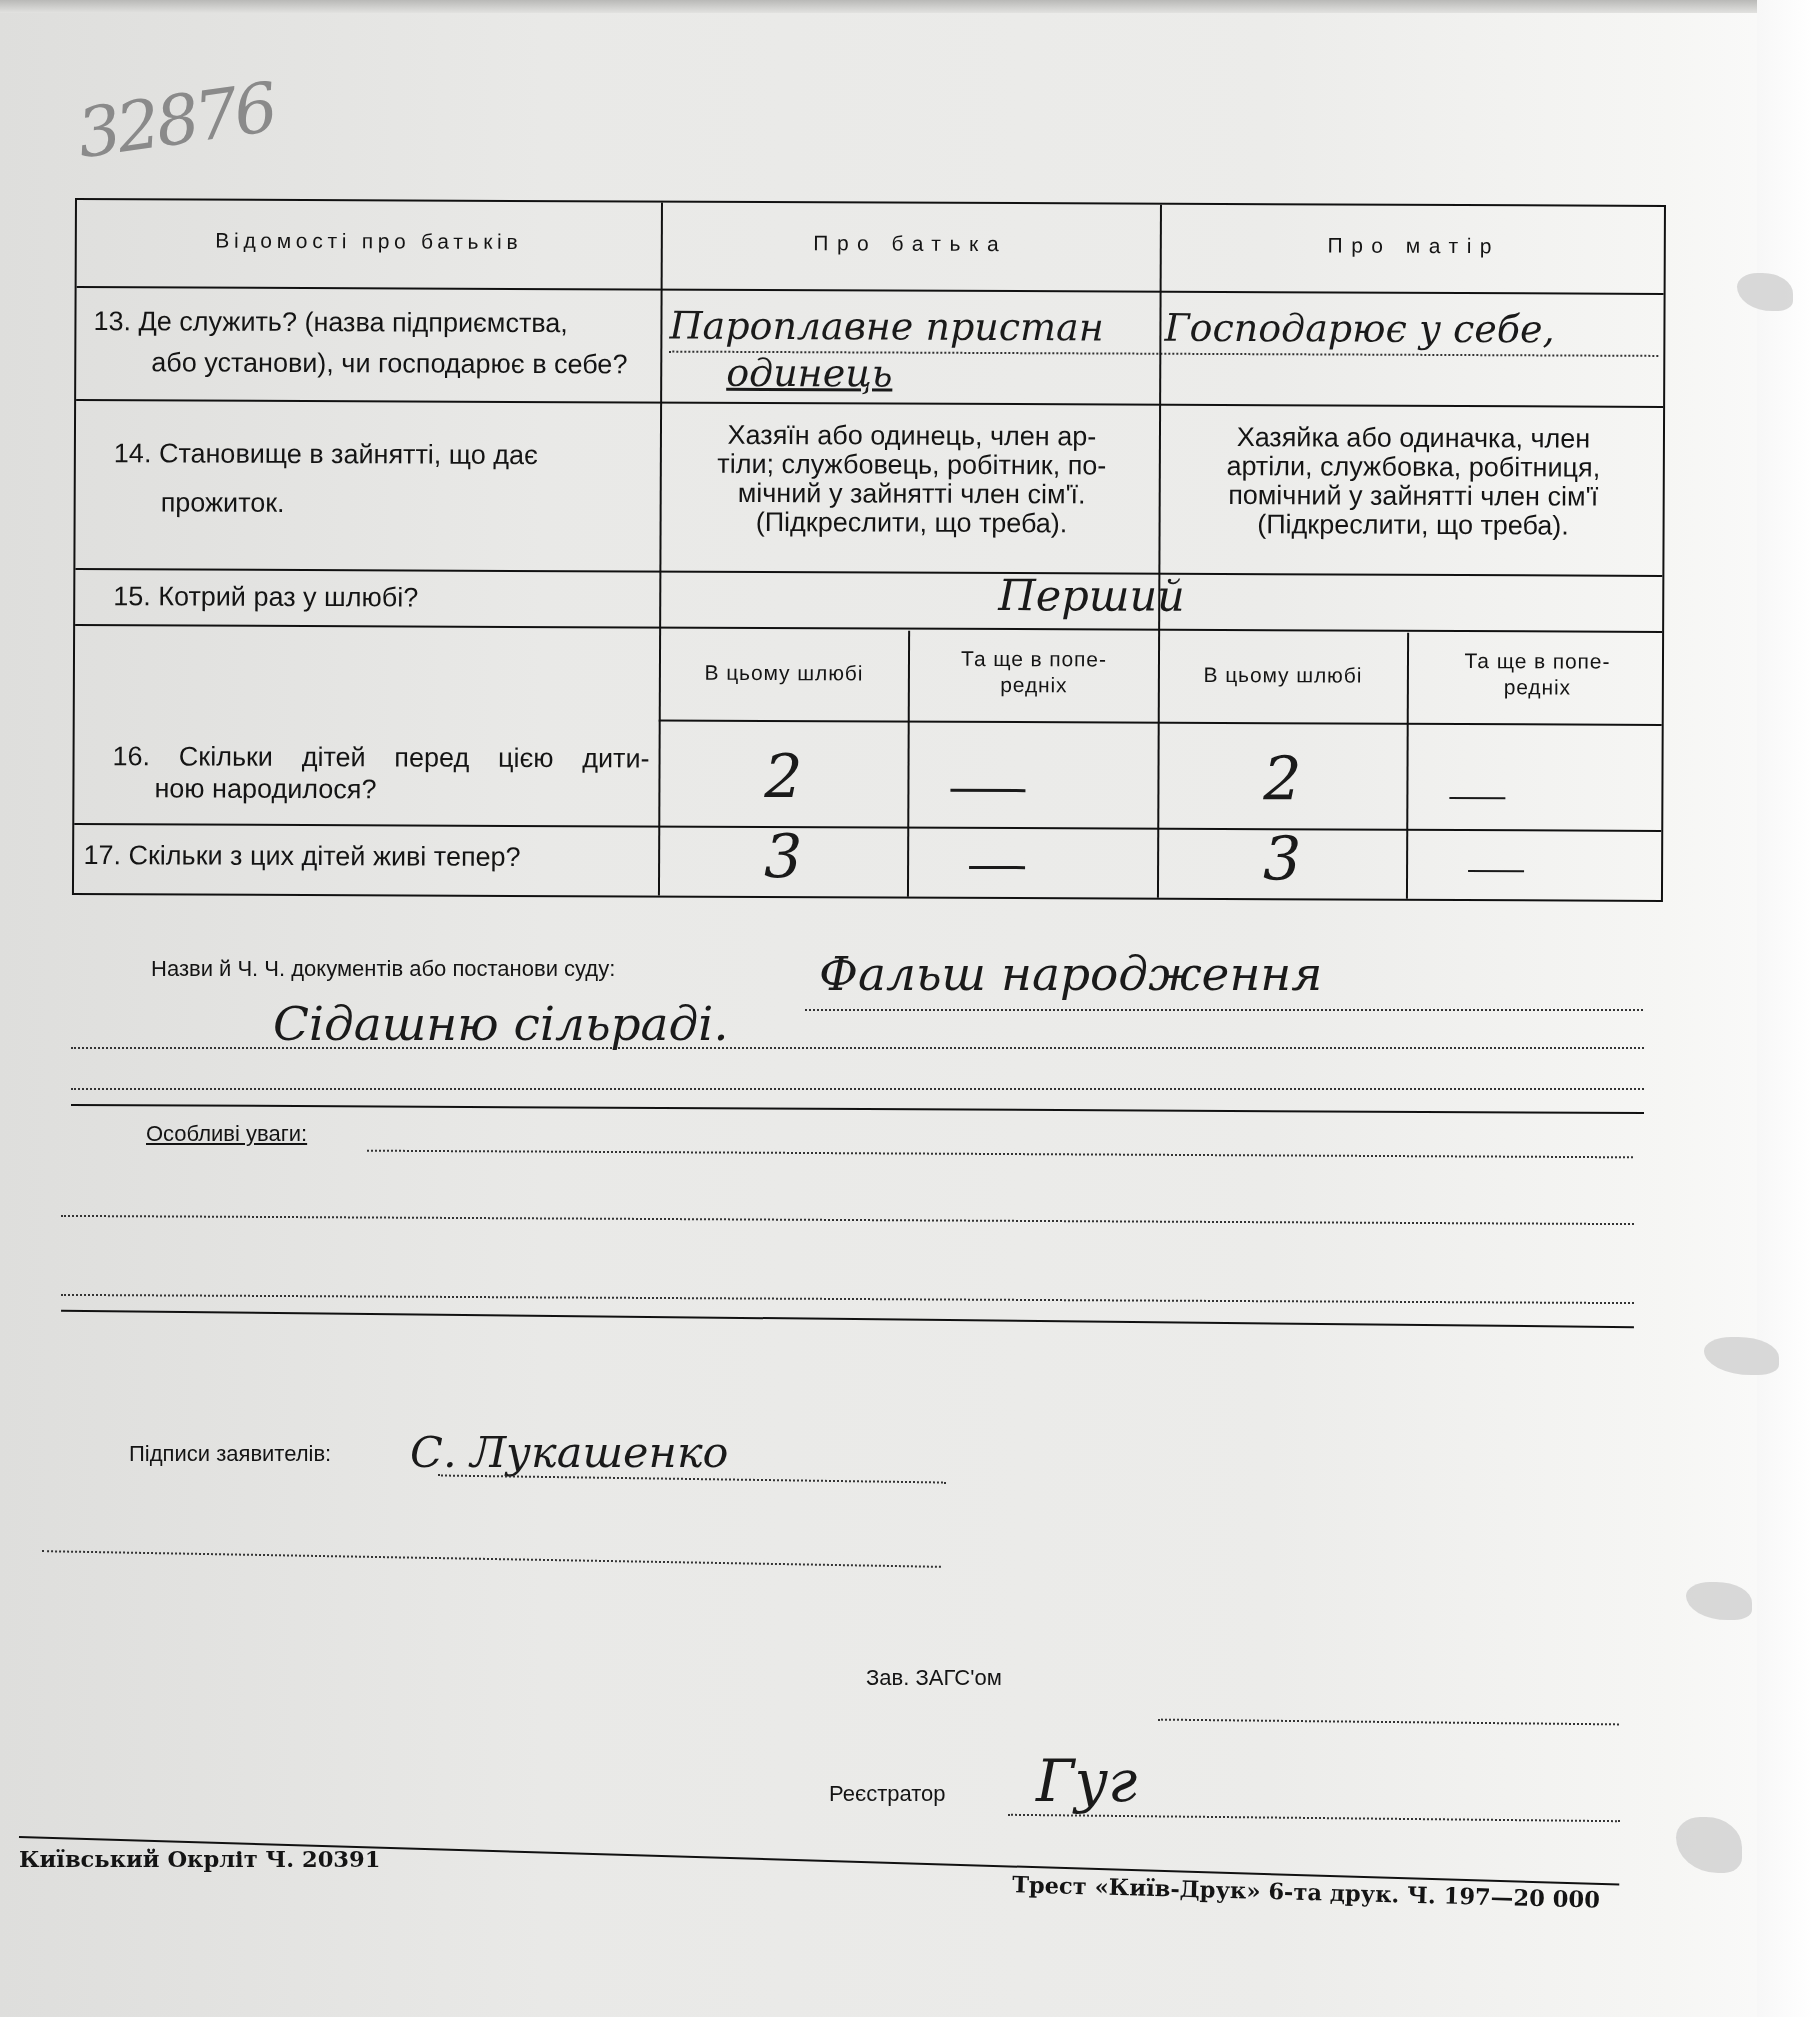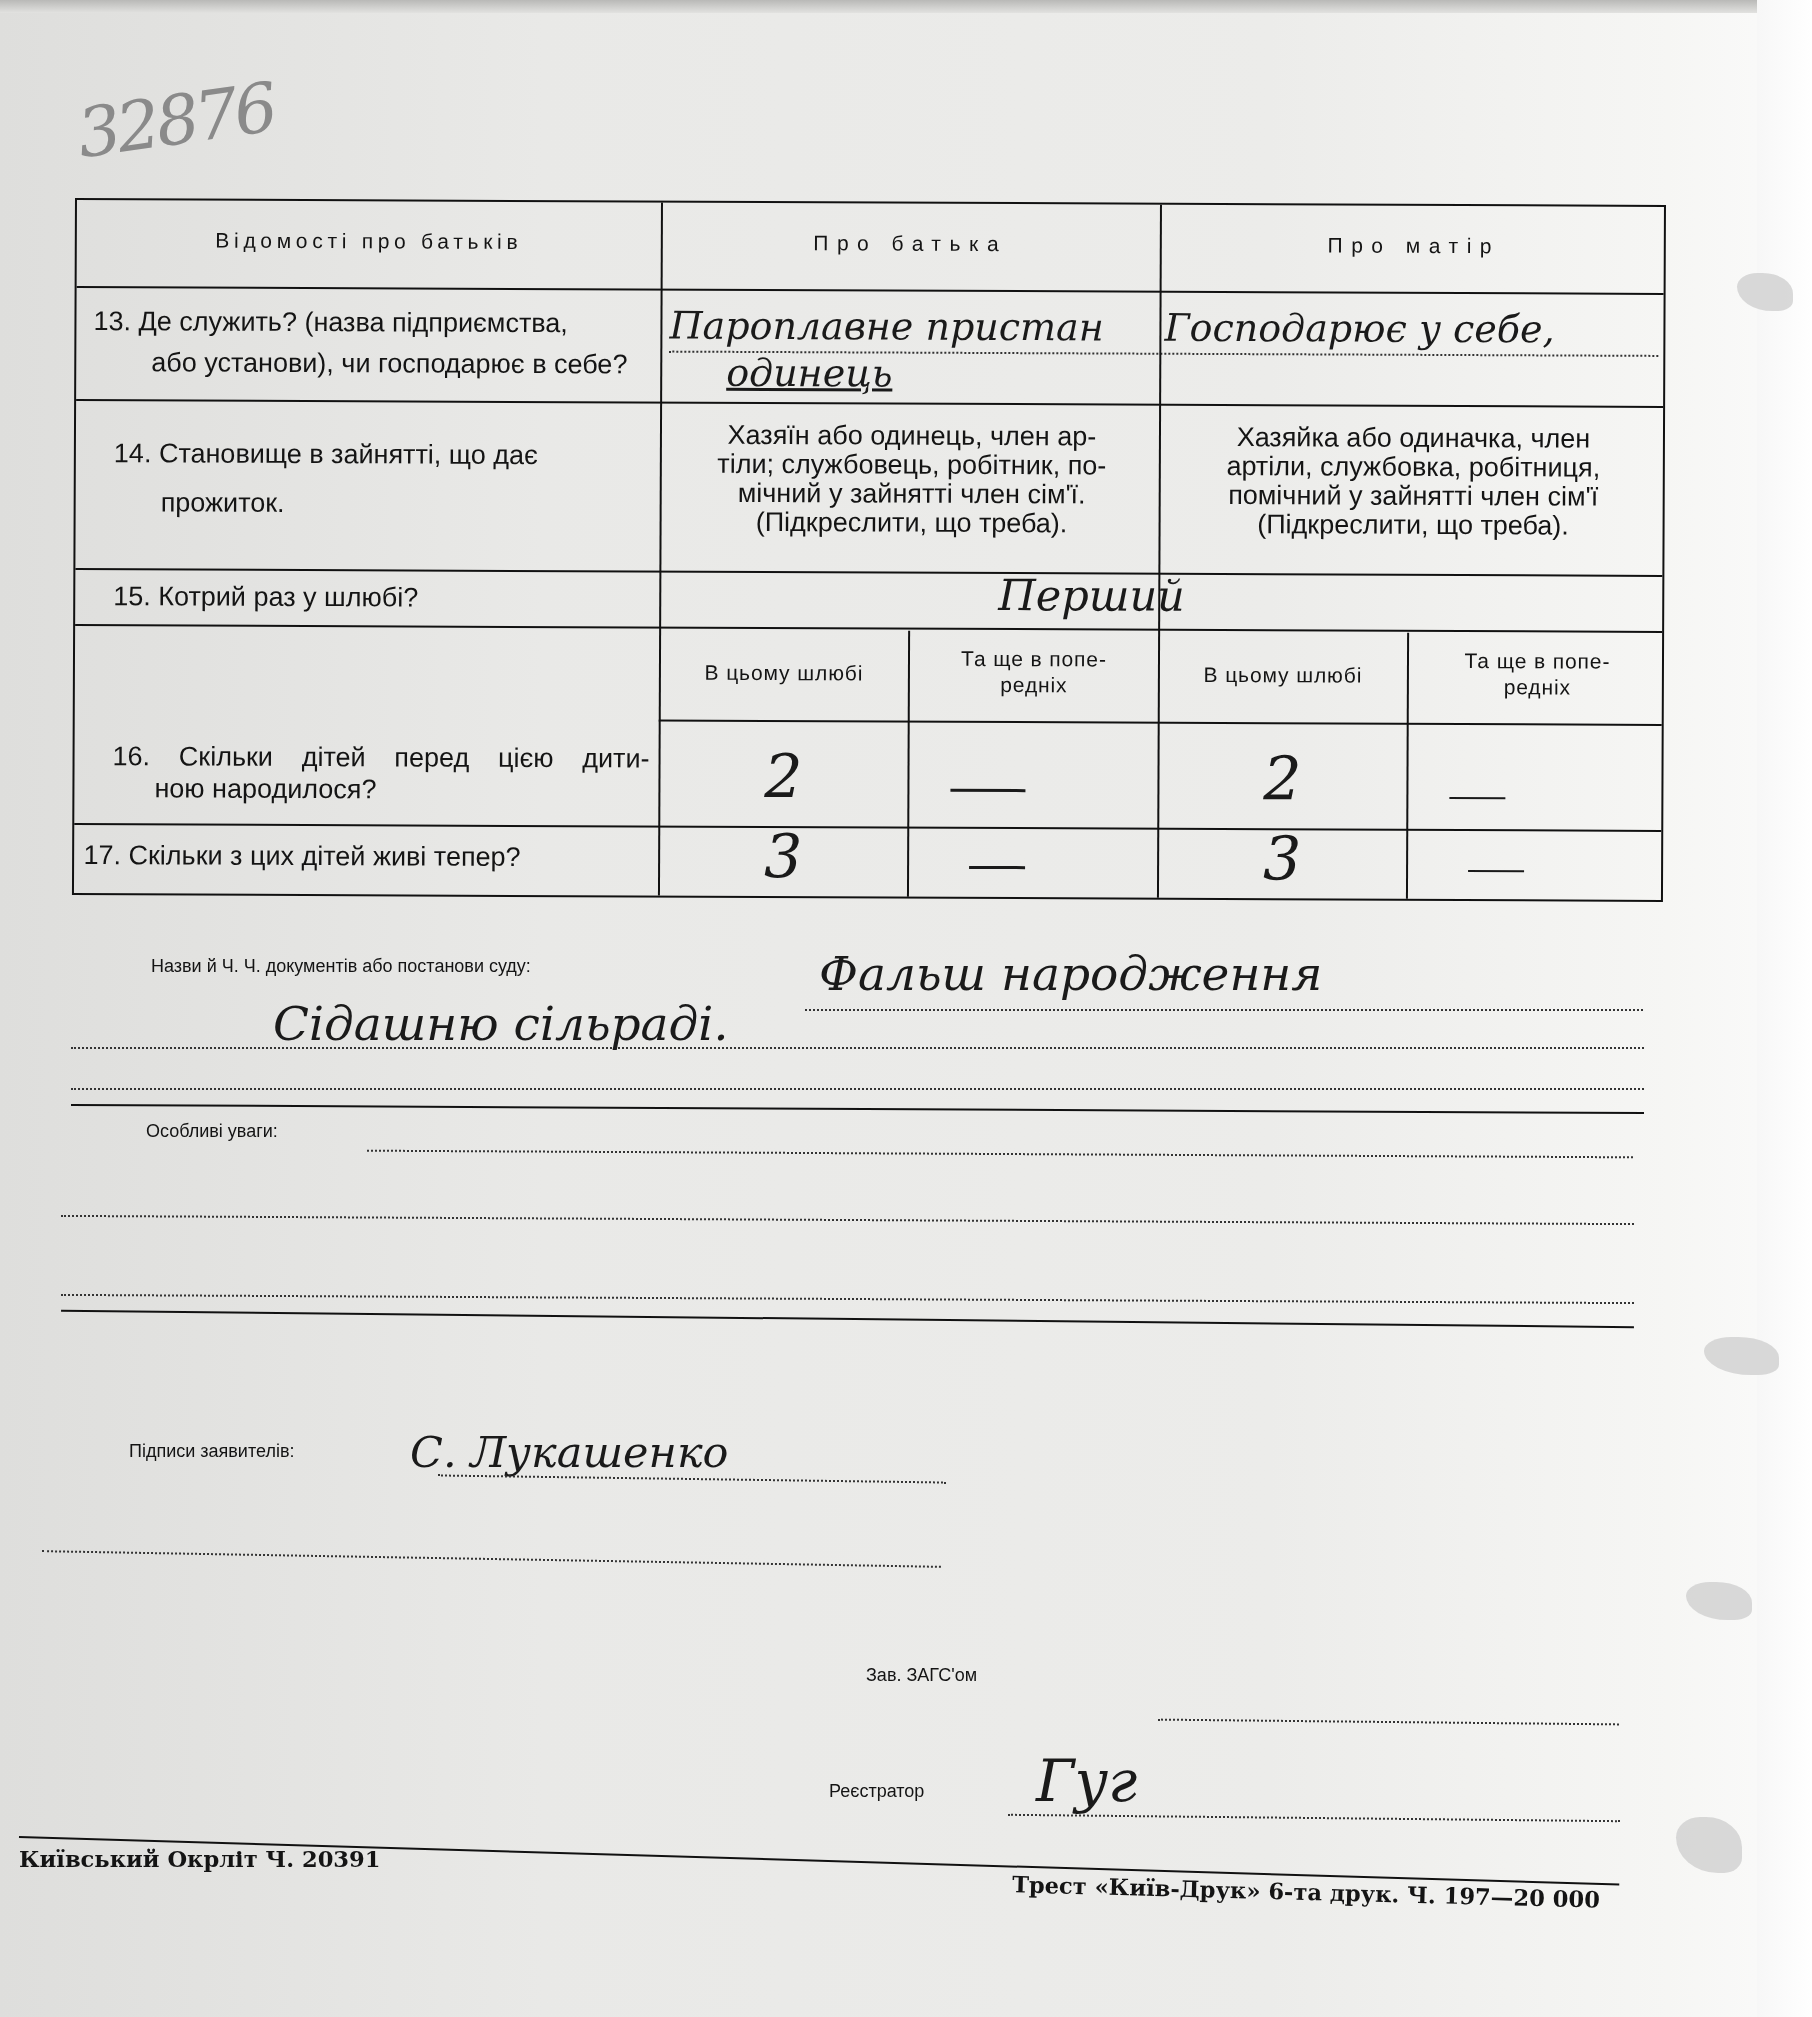--- a/index.html
+++ b/index.html
@@ -35,21 +35,21 @@
   .vline { position:absolute; top:0; bottom:0; border-left:2.8px double #111; }
   .cell { position:absolute; box-sizing:border-box; }
   .hdr { font-size:21px; letter-spacing:4.7px; text-align:center; }
   .q { font-size:27px; line-height:41px; }
   .opt { font-size:27px; line-height:29px; text-align:justify; text-align-last:center; }
   .sub { font-size:21px; line-height:26px; text-align:center; letter-spacing:0.9px; }
   .num { font-size:60px; text-align:center; }
   .dash { position:absolute; height:2.8px; background:#1a1a1a; }
   .dotline { position:absolute; border-bottom:2.8px dotted #333; height:0; }
   .solidline { position:absolute; height:0; border-bottom:2.8px solid #111; }
-  .label { position:absolute; font-size:18px; white-space:nowrap; }
+  .label { position:absolute; font-size:22px; white-space:nowrap; }
   .footer { position:absolute; font-family:"DejaVu Serif", serif; font-weight:bold; font-size:22.6px; white-space:nowrap; }
   .tear { position:absolute; background:#cfcfcf; border-radius:40% 60% 30% 70%; opacity:.8; }
 </style>
 </head>
 <body>
 
 <div class="page">
   <div class="topshadow"></div>
   <div class="rightedge"></div>
   <div class="tear" style="left:1737px;top:273px;width:56px;height:38px;"></div>
@@ -141,21 +141,21 @@
   </div>
 
   <div class="label print" style="left:151px;top:956px;">Назви й Ч. Ч. документів або постанови суду:</div>
   <div class="dotline" style="left:805px;width:838px;top:1009px;"></div>
   <div class="hand" style="position:absolute;left:819px;top:946px;font-size:47px;">Фальш народження</div>
   <div class="dotline" style="left:71px;width:1573px;top:1047px;"></div>
   <div class="hand" style="position:absolute;left:273px;top:996px;font-size:47px;">Сідашню сільраді.</div>
   <div class="dotline" style="left:71px;width:1573px;top:1088px;"></div>
   <div class="solidline" style="left:71px;width:1573px;top:1108px;transform:rotate(0.3deg);"></div>
 
-  <div class="label print" style="left:146px;top:1121px;">Особливі уваги:</div>
+  <div class="label print" style="left:146px;top:1121px;text-decoration:underline;">Особливі уваги:</div>
   <div class="dotline" style="left:367px;width:1266px;top:1153px;transform:rotate(0.3deg);"></div>
   <div class="dotline" style="left:61px;width:1573px;top:1219px;transform:rotate(0.3deg);"></div>
   <div class="dotline" style="left:61px;width:1573px;top:1298px;transform:rotate(0.3deg);"></div>
   <div class="solidline" style="left:61px;width:1573px;top:1318px;transform:rotate(0.6deg);"></div>
 
   <div class="label print" style="left:129px;top:1441px;">Підписи заявителів:</div>
   <div class="hand" style="position:absolute;left:410px;top:1427px;font-size:43px;">С. Лукашенко</div>
   <div class="dotline" style="left:438px;width:508px;top:1478px;transform:rotate(0.8deg);"></div>
   <div class="dotline" style="left:42px;width:899px;top:1558px;transform:rotate(1deg);"></div>
 

